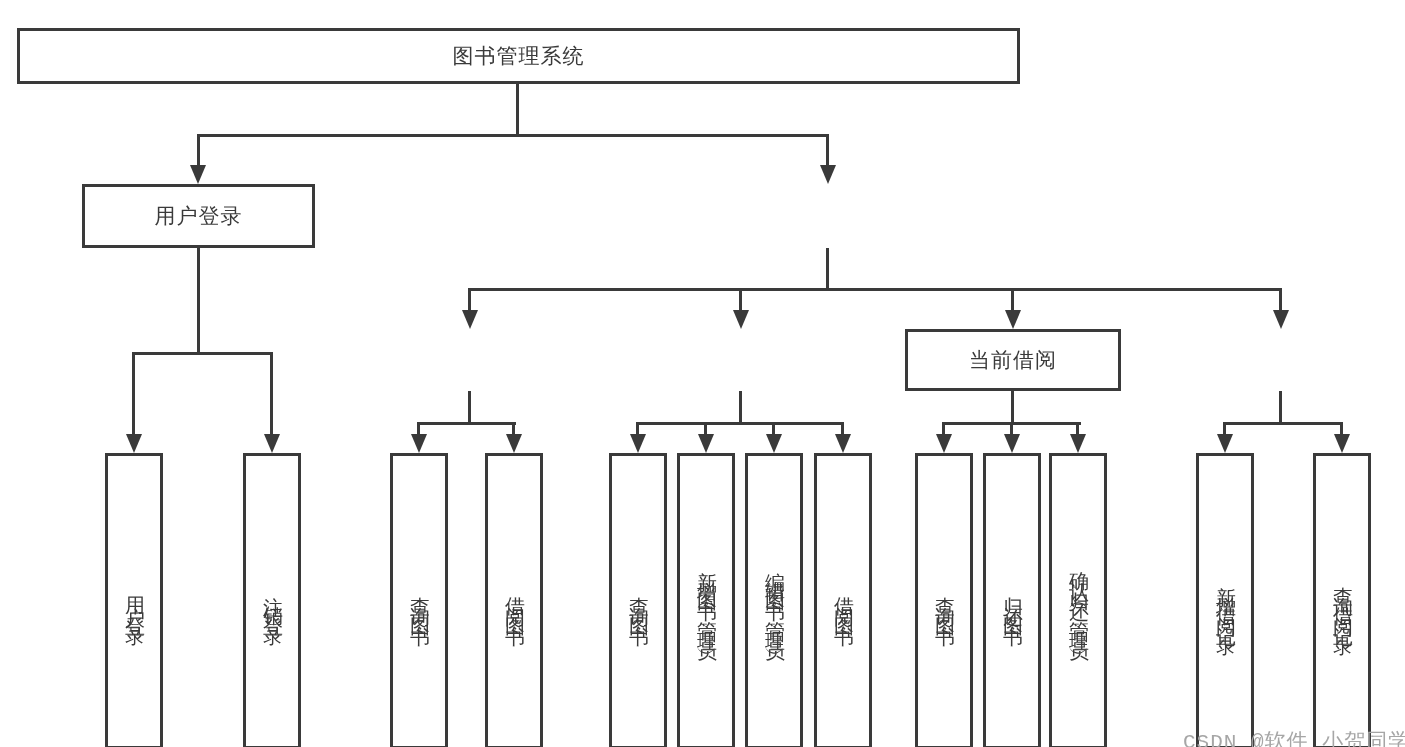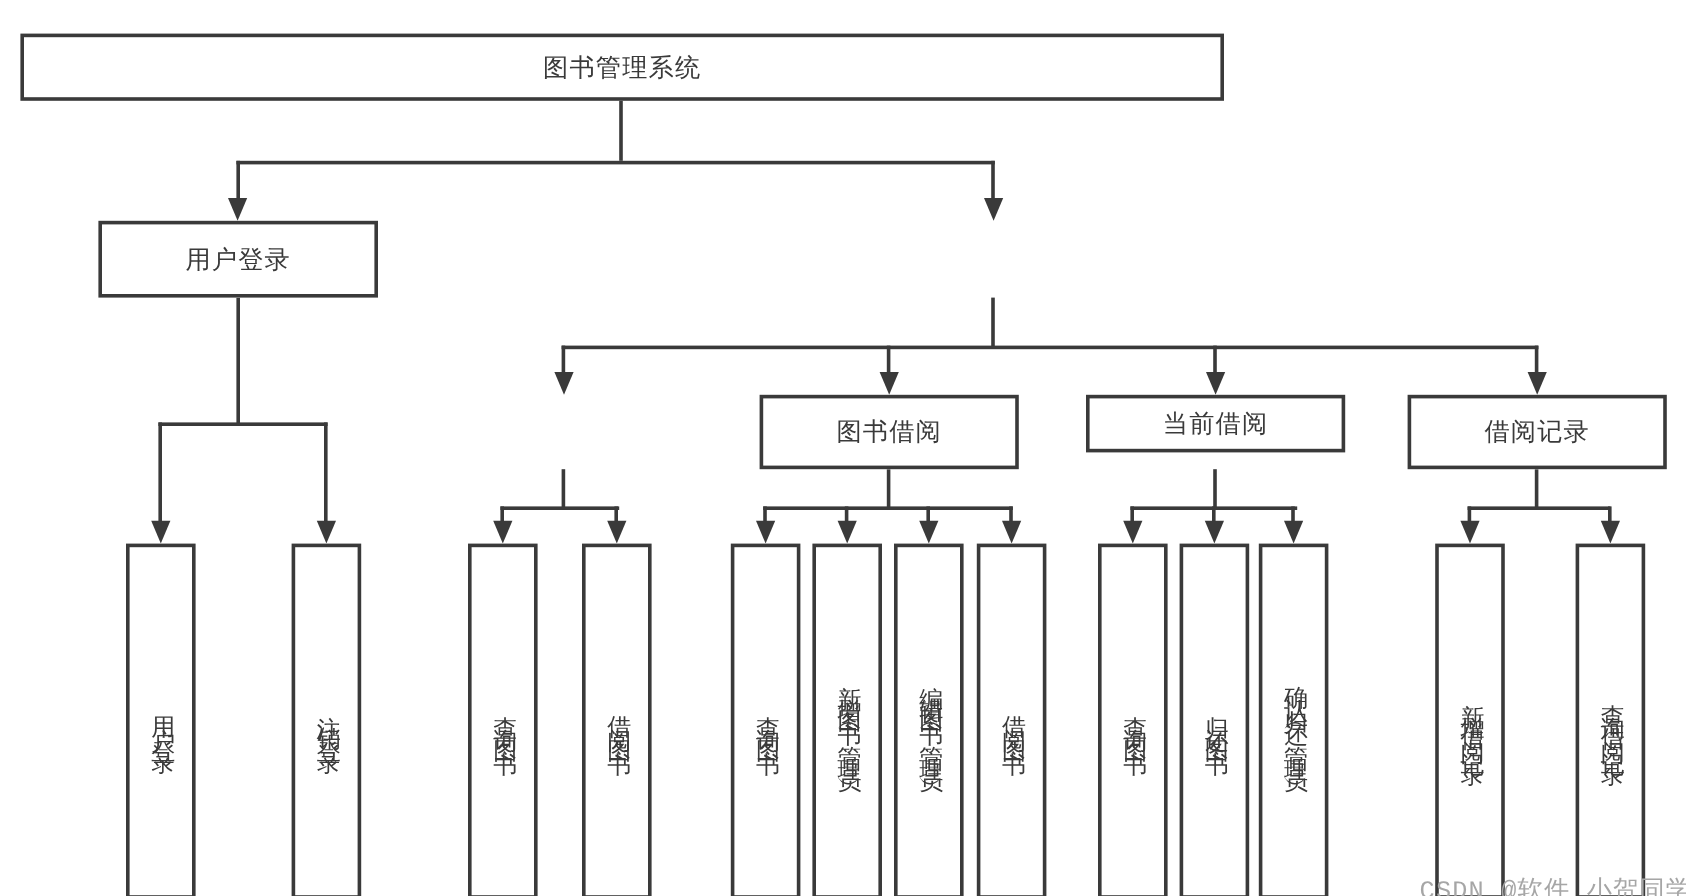--- a/index.html
+++ b/index.html
@@ -101,23 +101,21 @@
     <div class="seg v" style="left:1223px;top:406px;height:15px"></div>
     <div class="arr" style="left:1217px;top:418px"></div>
     <div class="seg v" style="left:1340px;top:406px;height:15px"></div>
     <div class="arr" style="left:1334px;top:418px"></div>
   </div>
 
   <div class="node hnode" style="left:17px;top:12px;width:1003px;height:56px">图书管理系统</div>
 
   <div class="node hnode" style="left:82px;top:168px;width:233px;height:64px">用户登录</div>
 
-  <div class="node hnode" style="left:633px;top:313px;width:216px;height:62px">图书借阅</div>
-  <div class="node hnode" style="left:905px;top:313px;width:216px;height:48px">当前借阅</div>
-  <div class="node hnode" style="left:1173px;top:313px;width:216px;height:62px">借阅记录</div>
+  <div class="node hnode" style="left:905px;top:313px;width:216px;height:62px">当前借阅</div>
 
   <div class="node vnode" style="left:105px">用户登录</div>
   <div class="node vnode" style="left:243px">注销登录</div>
 
   <div class="node vnode" style="left:390px">查询图书</div>
   <div class="node vnode" style="left:485px">借阅图书</div>
 
   <div class="node vnode" style="left:609px">查询图书</div>
   <div class="node vnode" style="left:677px">新增图书（管理员）</div>
   <div class="node vnode" style="left:745px">编辑图书（管理员）</div>

